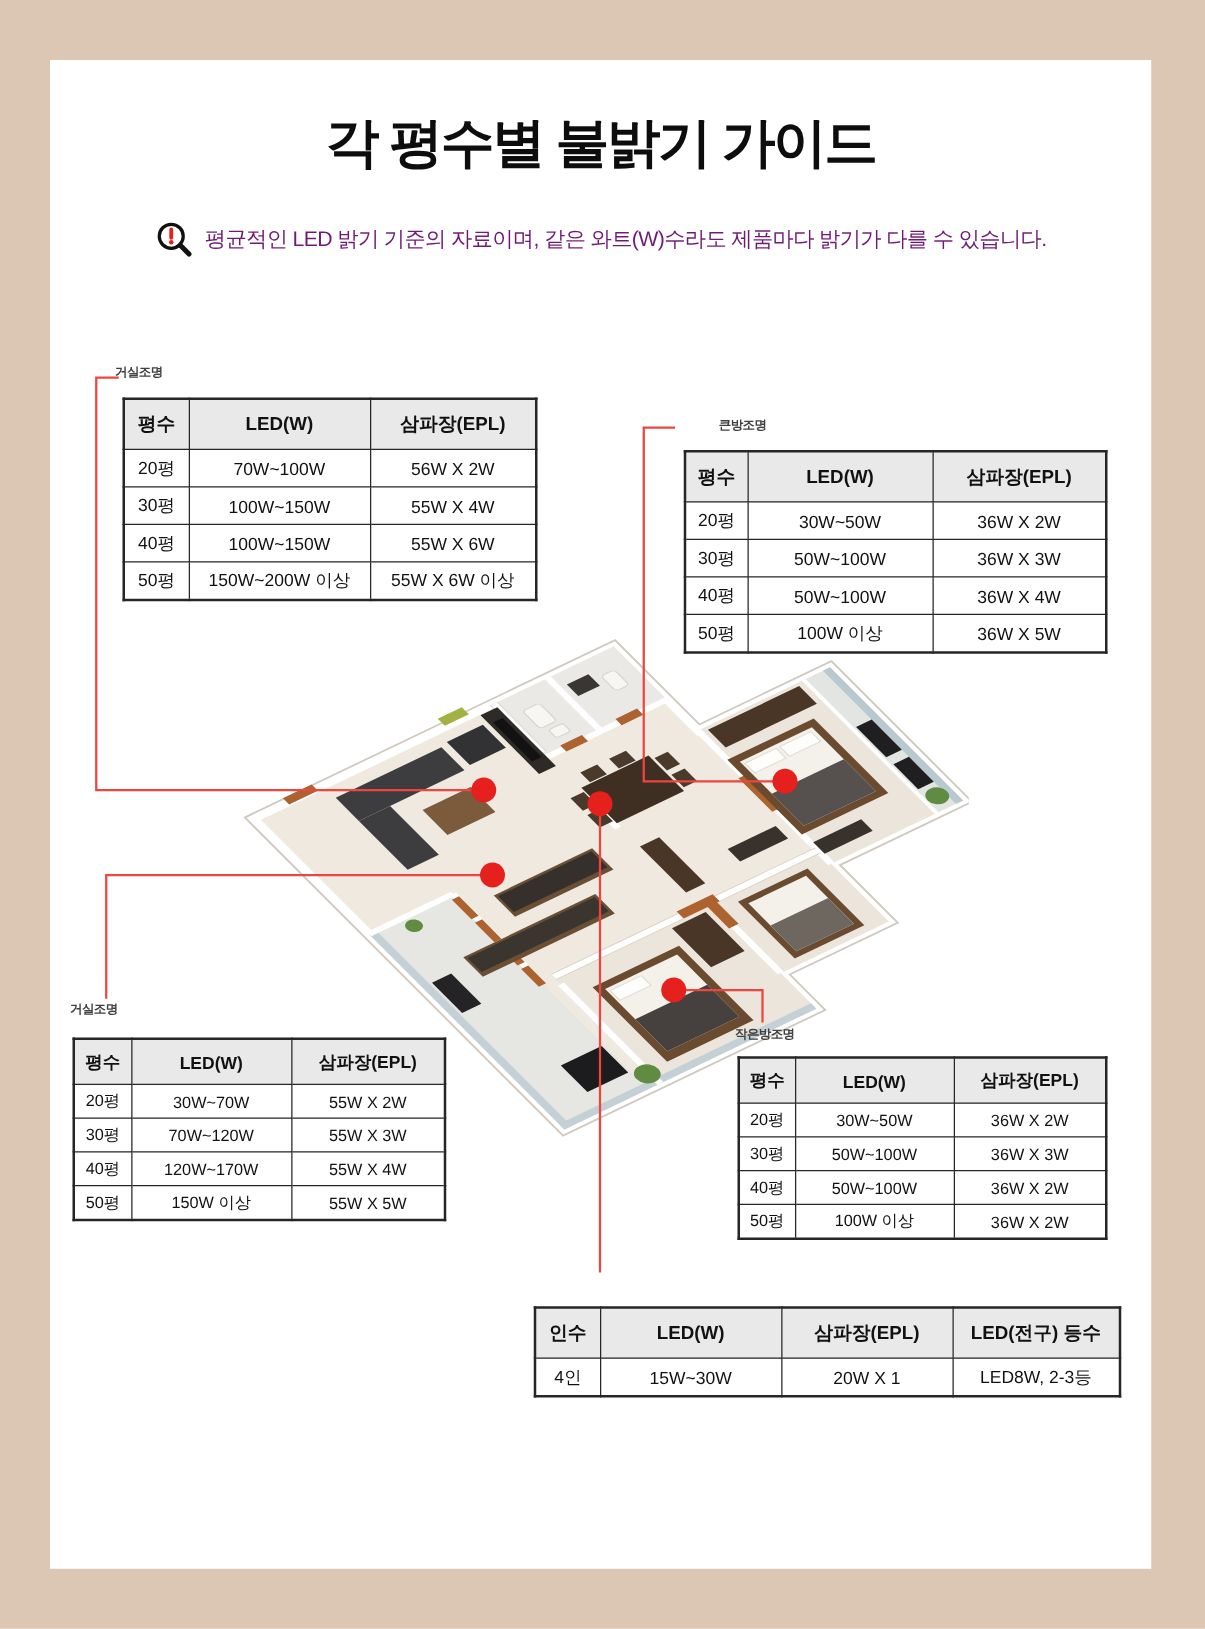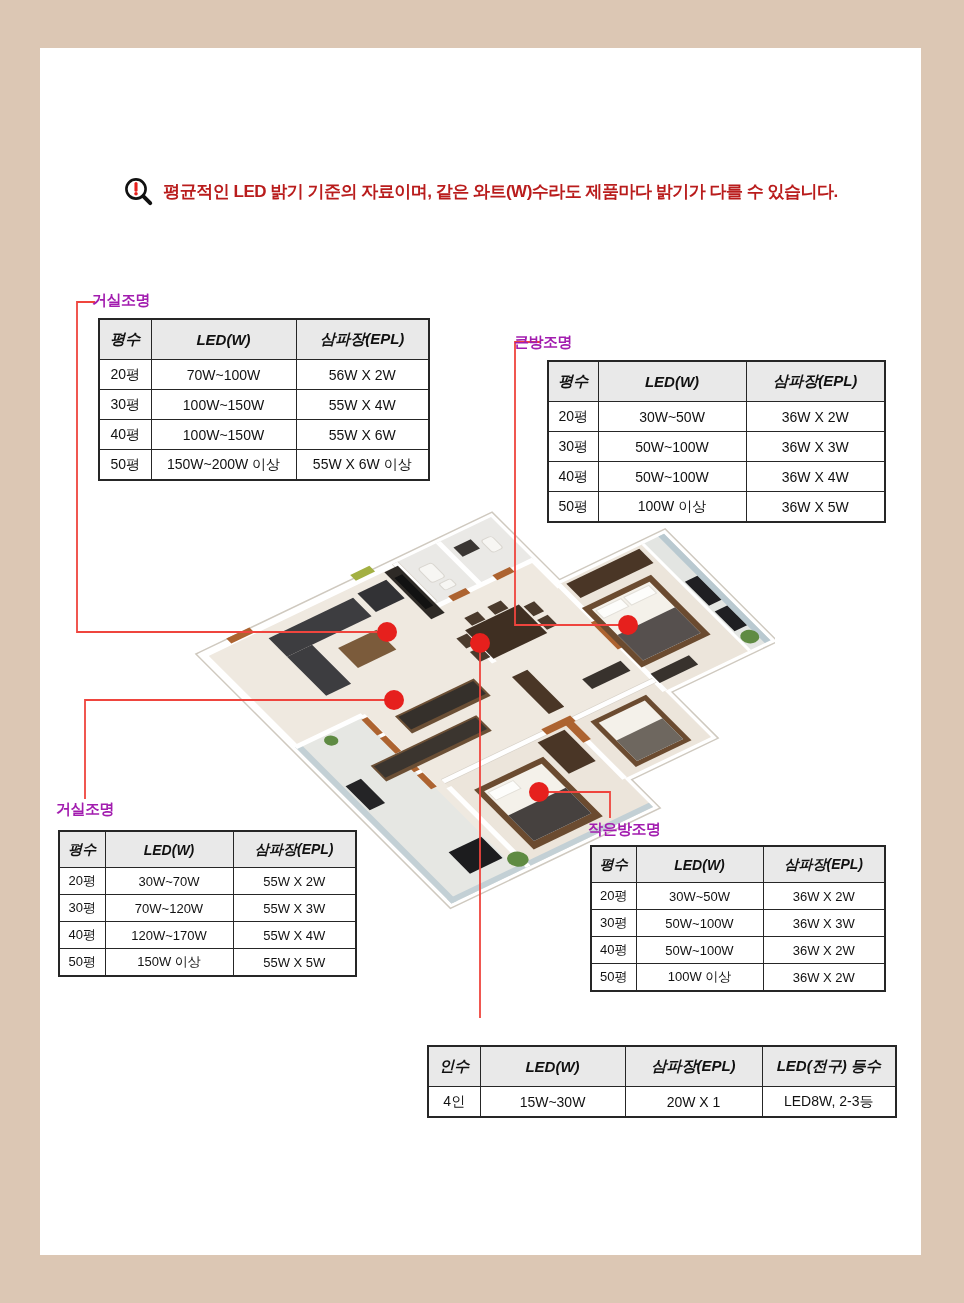--- a/index.html
+++ b/index.html
@@ -3,39 +3,40 @@
 <meta charset="utf-8">
 <style>
   html,body{margin:0;padding:0;}
   body{font-family:"Liberation Sans","DejaVu Sans",sans-serif;}
   #page{position:relative;width:964px;height:1303px;background:#dcc7b4;overflow:hidden;}
   #panel{position:absolute;left:40px;top:48px;width:881px;height:1207px;background:#ffffff;}
   #title{position:absolute;left:40px;top:86px;width:881px;text-align:center;
          font-size:43px;font-weight:800;letter-spacing:-2px;color:#0d0d0d;}
   #notice{position:absolute;left:40px;top:176px;width:881px;display:flex;
           justify-content:center;align-items:center;gap:9px;}
-  #notice .txt{font-size:17px;color:#b91c1c;letter-spacing:-0.5px;font-weight:bold;}
-  .tlabel{position:absolute;font-size:15px;font-weight:700;color:#a21caf;letter-spacing:-0.5px;z-index:6;}
+  #notice .txt{font-size:17px;color:#701a75;letter-spacing:-0.5px;}
+  .tlabel{position:absolute;font-size:10px;font-weight:700;color:#404040;letter-spacing:-0.5px;z-index:6;}
   .dtable{position:absolute;border-collapse:collapse;border:2px solid #262626;background:#fff;
           table-layout:fixed;z-index:6;}
   .dtable th{background:#e9e9e9;font-size:15px;font-weight:600;height:31px;
-             border:1px solid #262626;color:#111;padding:4px;font-style:italic;}
+             border:1px solid #262626;color:#111;padding:4px;}
   .dtable td{font-size:14px;height:29px;border:1px solid #262626;text-align:center;
              vertical-align:middle;color:#111;padding:0;}
   .t-sm th{height:27px;font-size:14px;}
   .t-sm td{height:26px;font-size:13px;}
   #floorplan{position:absolute;left:185px;top:505px;width:590px;height:405px;z-index:2;}
   #overlay{position:absolute;left:0;top:0;width:964px;height:1303px;z-index:5;pointer-events:none;}
 </style>
 </head>
 <body>
 
 <div id="page">
   <div id="panel"></div>
 
+  <div id="title">각 평수별 불밝기 가이드</div>
 
   <div id="notice">
     <svg width="31" height="31" viewBox="0 0 31 31">
       <circle cx="13" cy="13" r="9.6" fill="none" stroke="#111" stroke-width="2.6"></circle>
       <line x1="20.2" y1="20.2" x2="27.2" y2="27.2" stroke="#111" stroke-width="4" stroke-linecap="round"></line>
       <line x1="13" y1="7.6" x2="13" y2="14.2" stroke="#e6201d" stroke-width="3.1" stroke-linecap="round"></line>
       <circle cx="13" cy="17.8" r="1.8" fill="#e6201d"></circle>
     </svg>
     <span class="txt">평균적인 LED 밝기 기준의 자료이며, 같은 와트(W)수라도 제품마다 밝기가 다를 수 있습니다.</span>
   </div>
@@ -208,21 +209,21 @@
           <td>55W X 6W</td>
         </tr>
         <tr>
           <td>50평</td>
           <td>150W~200W 이상</td>
           <td>55W X 6W 이상</td>
         </tr>
       </tbody>
   </table>
 
-  <div class="tlabel" style="left:514px;top:333px;">큰방조명</div>
+  <div class="tlabel" style="left:575px;top:333px;">큰방조명</div>
   <table class="dtable" style="left:547px;top:360px;">
     <colgroup>
         <col style="width:50px">
         <col style="width:148px">
         <col style="width:139px">
       </colgroup>
     <thead>
         <tr>
           <th>평수</th>
           <th>LED(W)</th>

